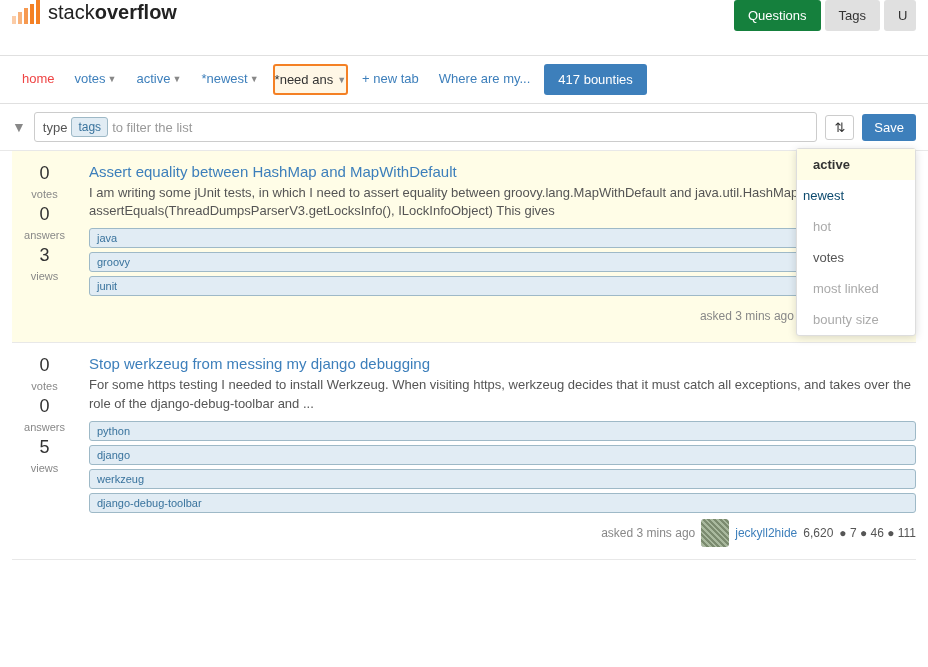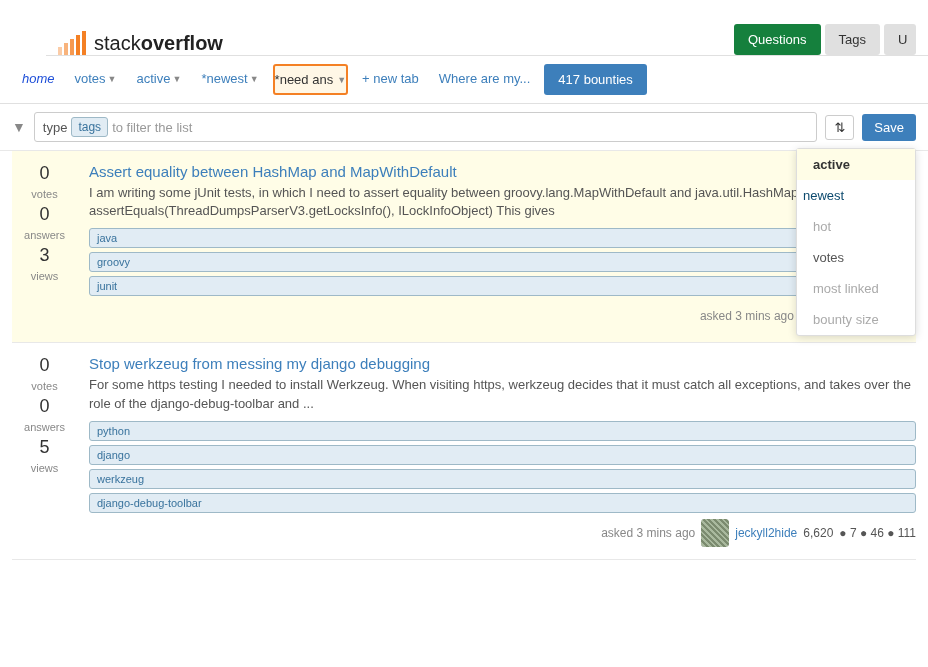--- a/index.html
+++ b/index.html
@@ -1,30 +1,30 @@
 <!DOCTYPE html>
 <html><head>
   <meta charset="utf-8">
   <style>
     * { box-sizing: border-box; margin: 0; padding: 0; }
     body { font-family: Arial, sans-serif; font-size: 13px; background: #fff; color: #333; width: 928px; min-height: 667px; overflow-x: hidden; }
 
     
-    .header { display: flex; align-items: flex-end; background: #fff; border-bottom: 1px solid #e0e0e0; padding: 0 12px; height: 56px; margin-left: 46px; }
+    .header { display: flex; align-items: flex-start; background: #fff; border-bottom: 1px solid #e0e0e0; padding: 0 12px; height: 56px; }
     .logo { display: flex; align-items: center; gap: 8px; margin-right: auto; }
     .header-nav { display: flex; gap: 4px; }
     .header-btn { padding: 8px 14px; border: none; cursor: pointer; font-size: 13px; border-radius: 3px; }
     .header-btn-questions { background: #15803d; color: #fff; }
     .header-btn-tags { background: #e0e0e0; color: #333; }
     .header-btn-user { background: #e0e0e0; color: #333; width: 32px; }
 
     
     .tabs-bar { display: flex; align-items: center; padding: 0 12px; border-bottom: 1px solid #e0e0e0; background: #fff; height: 48px; gap: 0; }
     .tab { padding: 14px 10px; font-size: 13px; color: #3d7fbb; cursor: pointer; white-space: nowrap; border-bottom: 2px solid transparent; }
-    .tab-home { color: #1d4ed8; font-style: italic; }
+    .tab-home { color: #ef4444; }
     .tab-dropdown { display: flex; align-items: center; gap: 2px; }
     .tab-dropdown-arrow { font-size: 9px; color: #888; }
     .tab-active-selected { border: 2px solid #f48024; border-radius: 3px; padding: 6px 0; background: #fff7e6; color: #333; font-size: 13px; margin: 0 4px; }
     .tab-new { color: #3d7fbb; }
     .tab-where { color: #3d7fbb; }
     .tab-bounties { background: #3d7fbb; color: #fff; border-radius: 3px; padding: 8px 14px; font-size: 13px; cursor: pointer; border: none; margin-left: 4px; white-space: nowrap; }
 
     
     .filter-bar { display: flex; align-items: center; padding: 8px 12px; border-bottom: 1px solid #e8e8e8; background: #fff; gap: 8px; position: relative; }
     .filter-icon { color: #888; font-size: 14px; }

